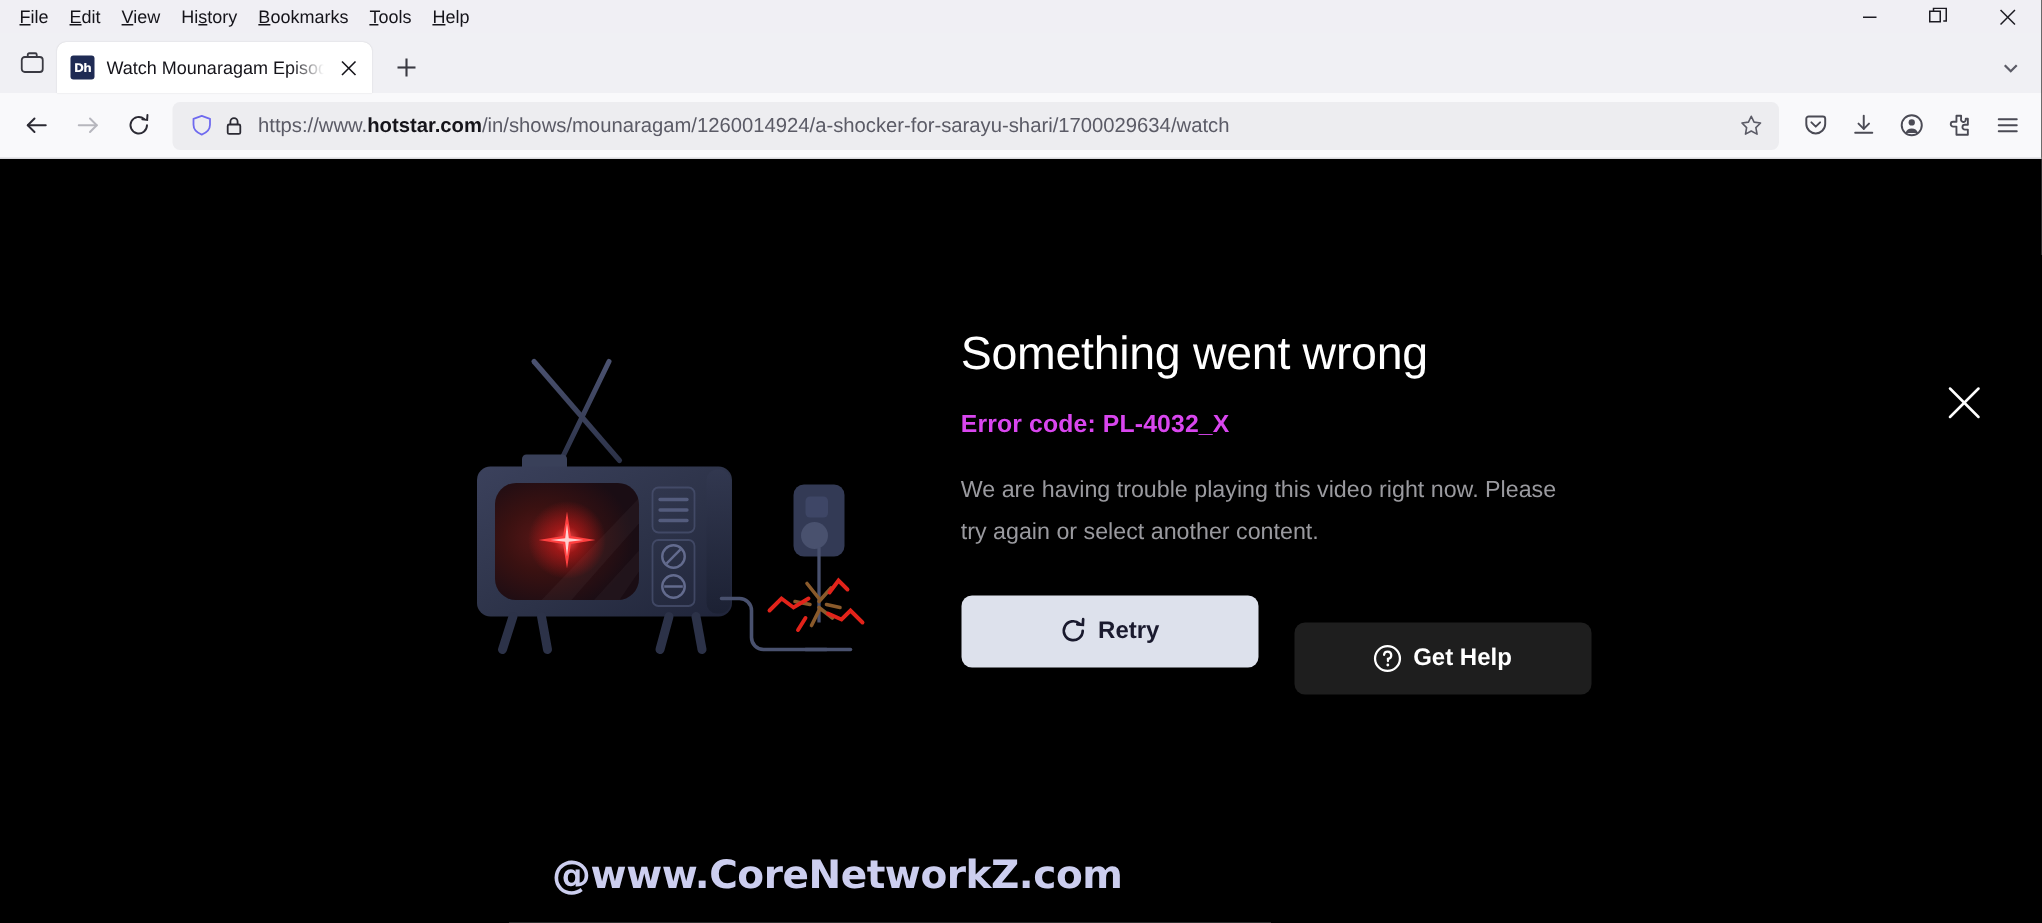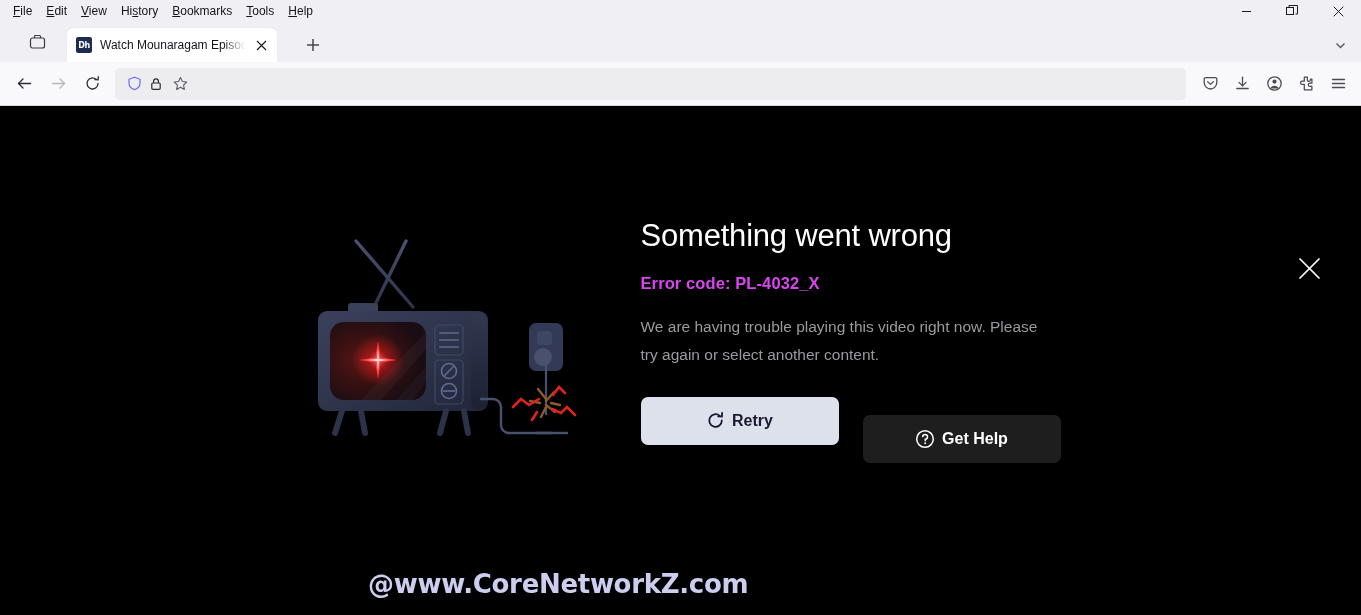--- a/index.html
+++ b/index.html
@@ -26,21 +26,21 @@
   .winctrls { position: absolute; right: 0; top: 0; height: 22px; display: flex; }
   .wc {
     width: 46px; height: 22px; display: flex; align-items: center; justify-content: center;
     color: #1c1b22;
   }
   .wc svg { display: block; }
 
   
   .tabstrip {
     height: 40px; background: #f0f0f4; display: flex; align-items: flex-end;
-    padding: 0 6px 0 20px; flex: none; position: relative; gap: 13px;
+    padding: 0 6px 0 4px; flex: none; position: relative;
   }
   .alltabs-btn {
     width: 34px; height: 34px; display: flex; align-items: center; justify-content: center;
     margin-bottom: 3px; border-radius: 4px;
   }
   .tab {
     height: 34px; width: 210px; background: #ffffff; border-radius: 6px 6px 0 0;
     display: flex; align-items: center; padding: 0 6px 0 9px; margin-bottom: 0px;
     box-shadow: 0 0 1px rgba(0,0,0,.18); position: relative;
   }
@@ -235,20 +235,23 @@
       <div class="ico">
         <svg width="15" height="15" viewBox="0 0 15 15" fill="none" stroke="#6f6aef" stroke-width="1.2" stroke-linejoin="round">
           <path d="M7.5 1.3 L13 3.2 V7.2 c0 3.3 -2.5 5.4 -5.5 6.5 C4.5 12.6 2 10.5 2 7.2 V3.2 Z"></path>
         </svg>
       </div>
       <div class="ico">
         <svg width="14" height="14" viewBox="0 0 14 14" fill="none" stroke="#2b2a33" stroke-width="1.2">
           <rect x="2.8" y="6" width="8.4" height="6.3" rx="1"></rect>
           <path d="M4.6 6 V4.2 a2.4 2.4 0 0 1 4.8 0 V6"></path>
         </svg>
+      </div>
+      <div class="urltext">
+        <span>https://www.</span><span class="host">hotstar.com</span><span>/in/shows/mounaragam/1260014924/a-shocker-for-sarayu-shari/1700029634/watch</span>
       </div>
       <div class="star">
         <svg width="15" height="15" viewBox="0 0 16 16" fill="none" stroke="#5b5b66" stroke-width="1.15" stroke-linejoin="round">
           <path d="M8 1.6 L10 5.8 L14.6 6.4 L11.3 9.7 L12.1 14.3 L8 12.1 L3.9 14.3 L4.7 9.7 L1.4 6.4 L6 5.8 Z"></path>
         </svg>
       </div>
     </div>
 
     <div class="tbicons">
       <div class="tbicon">

